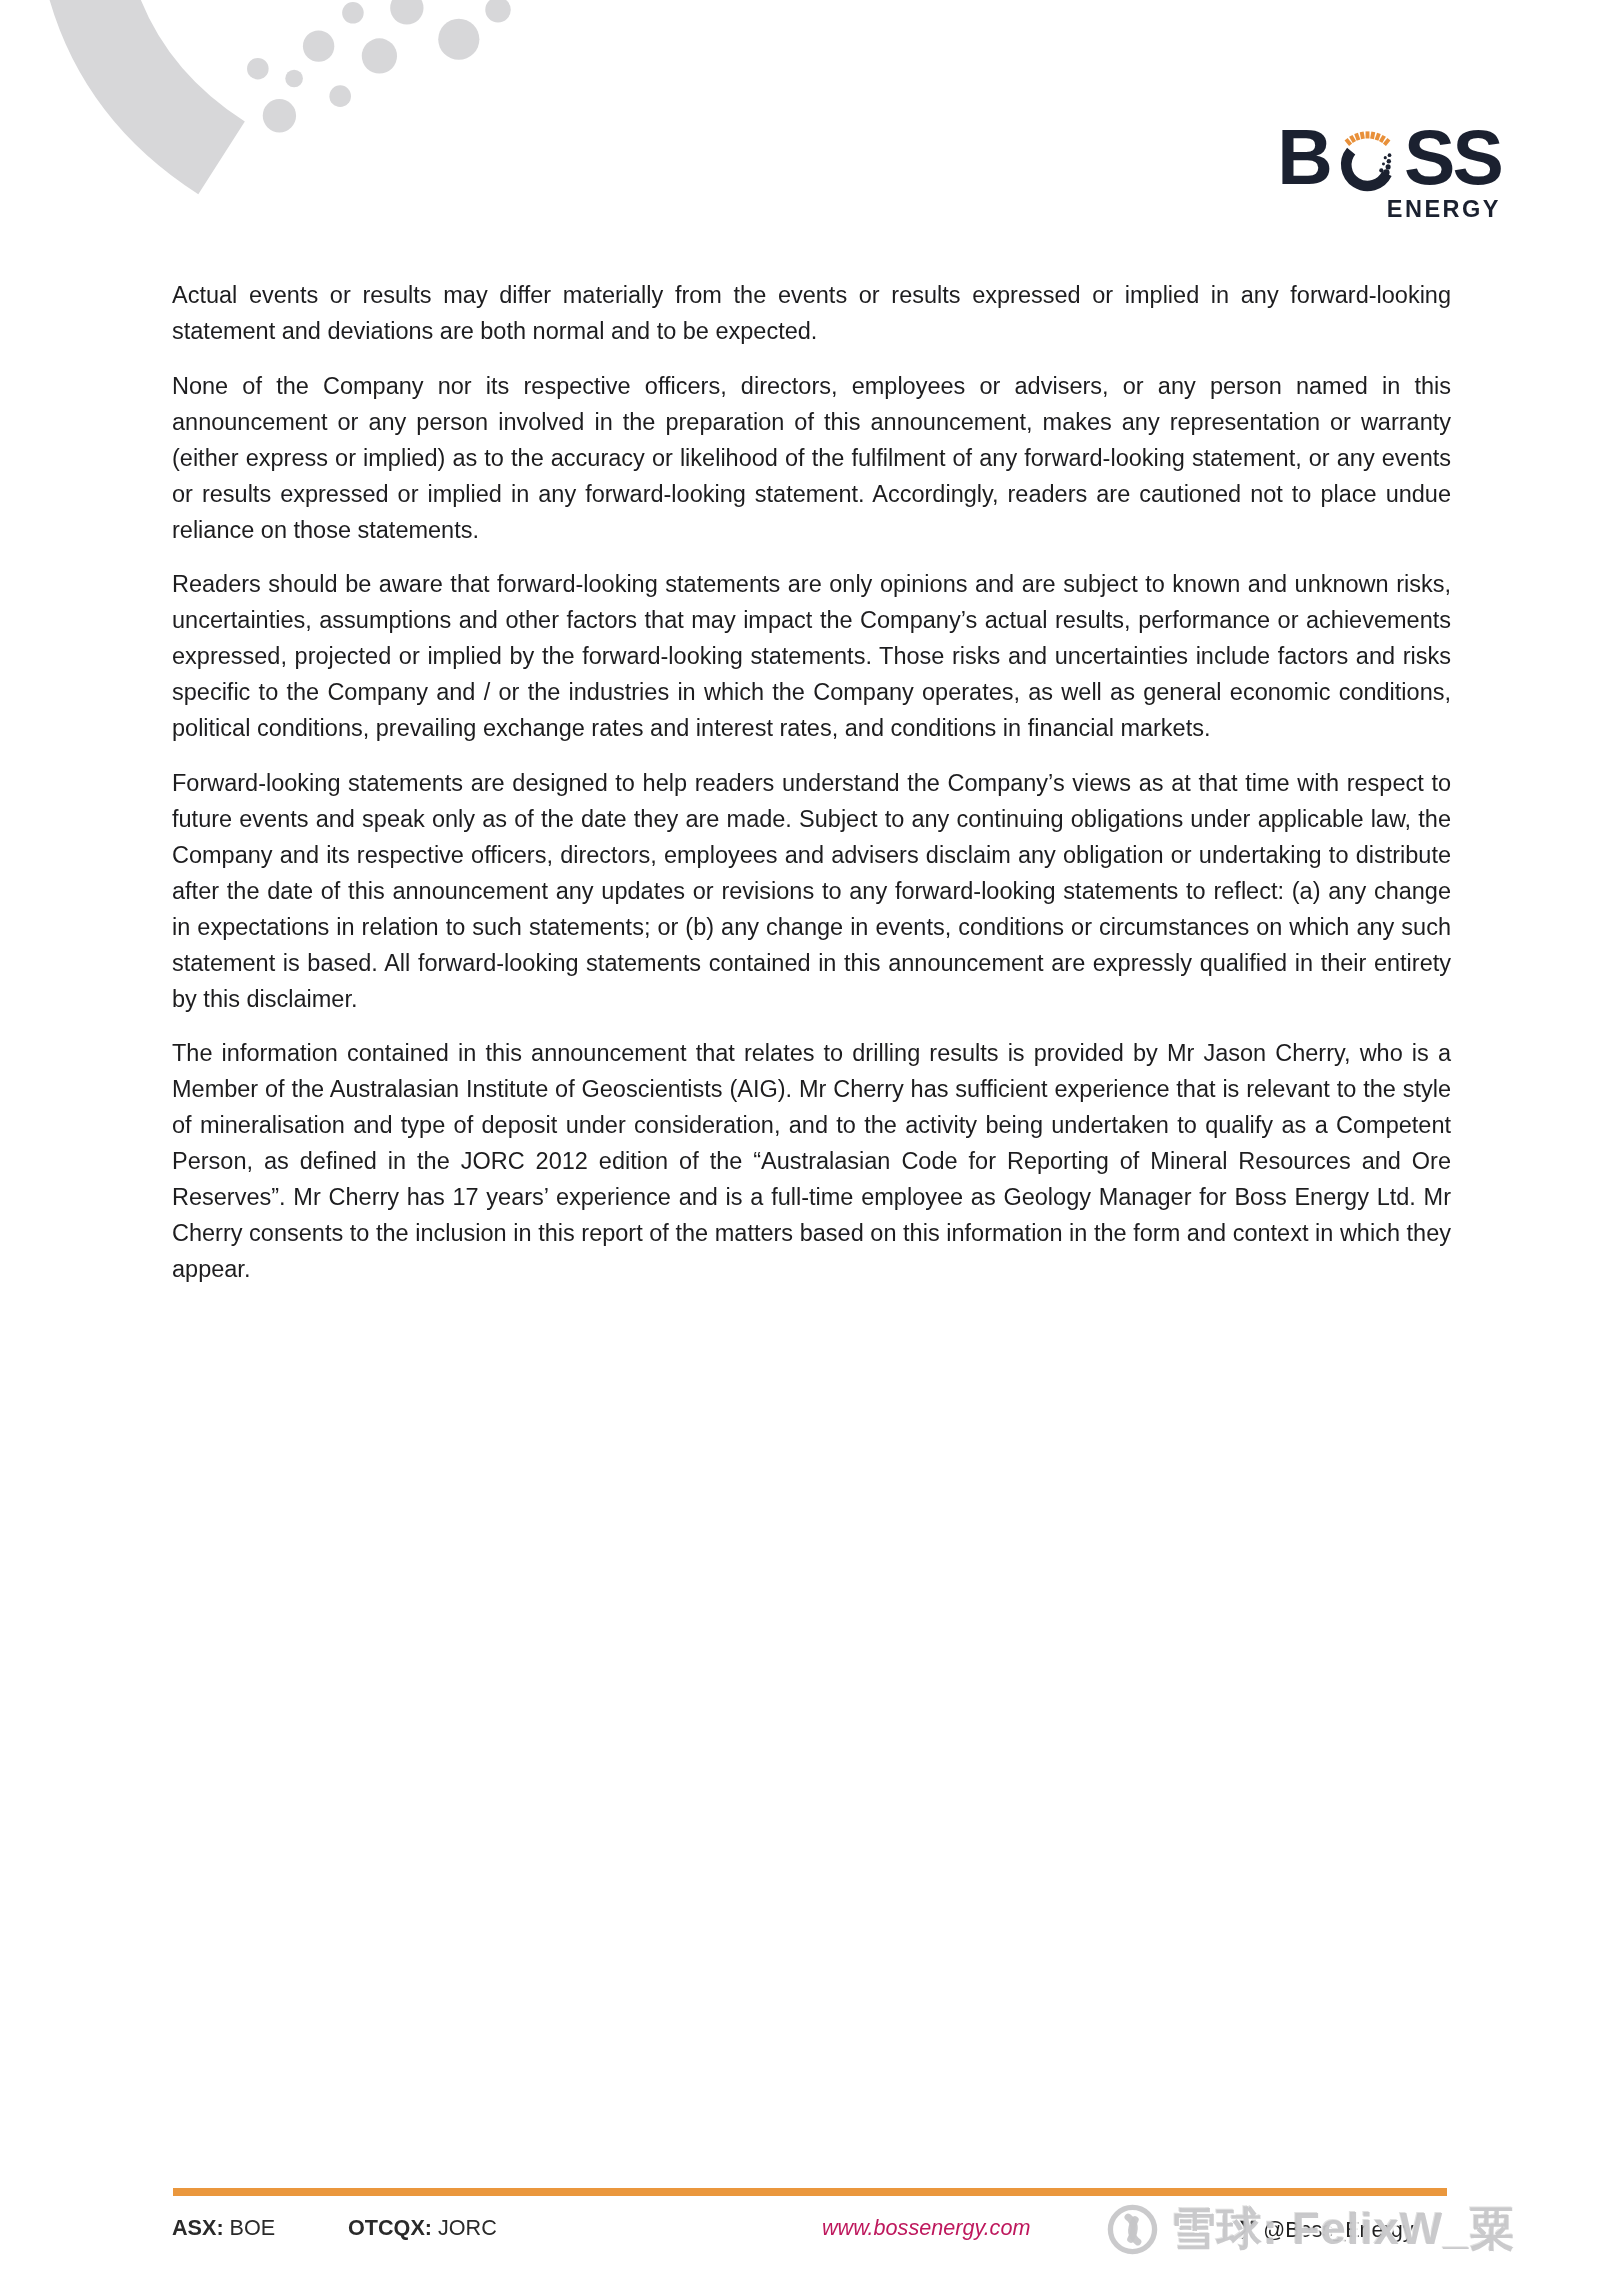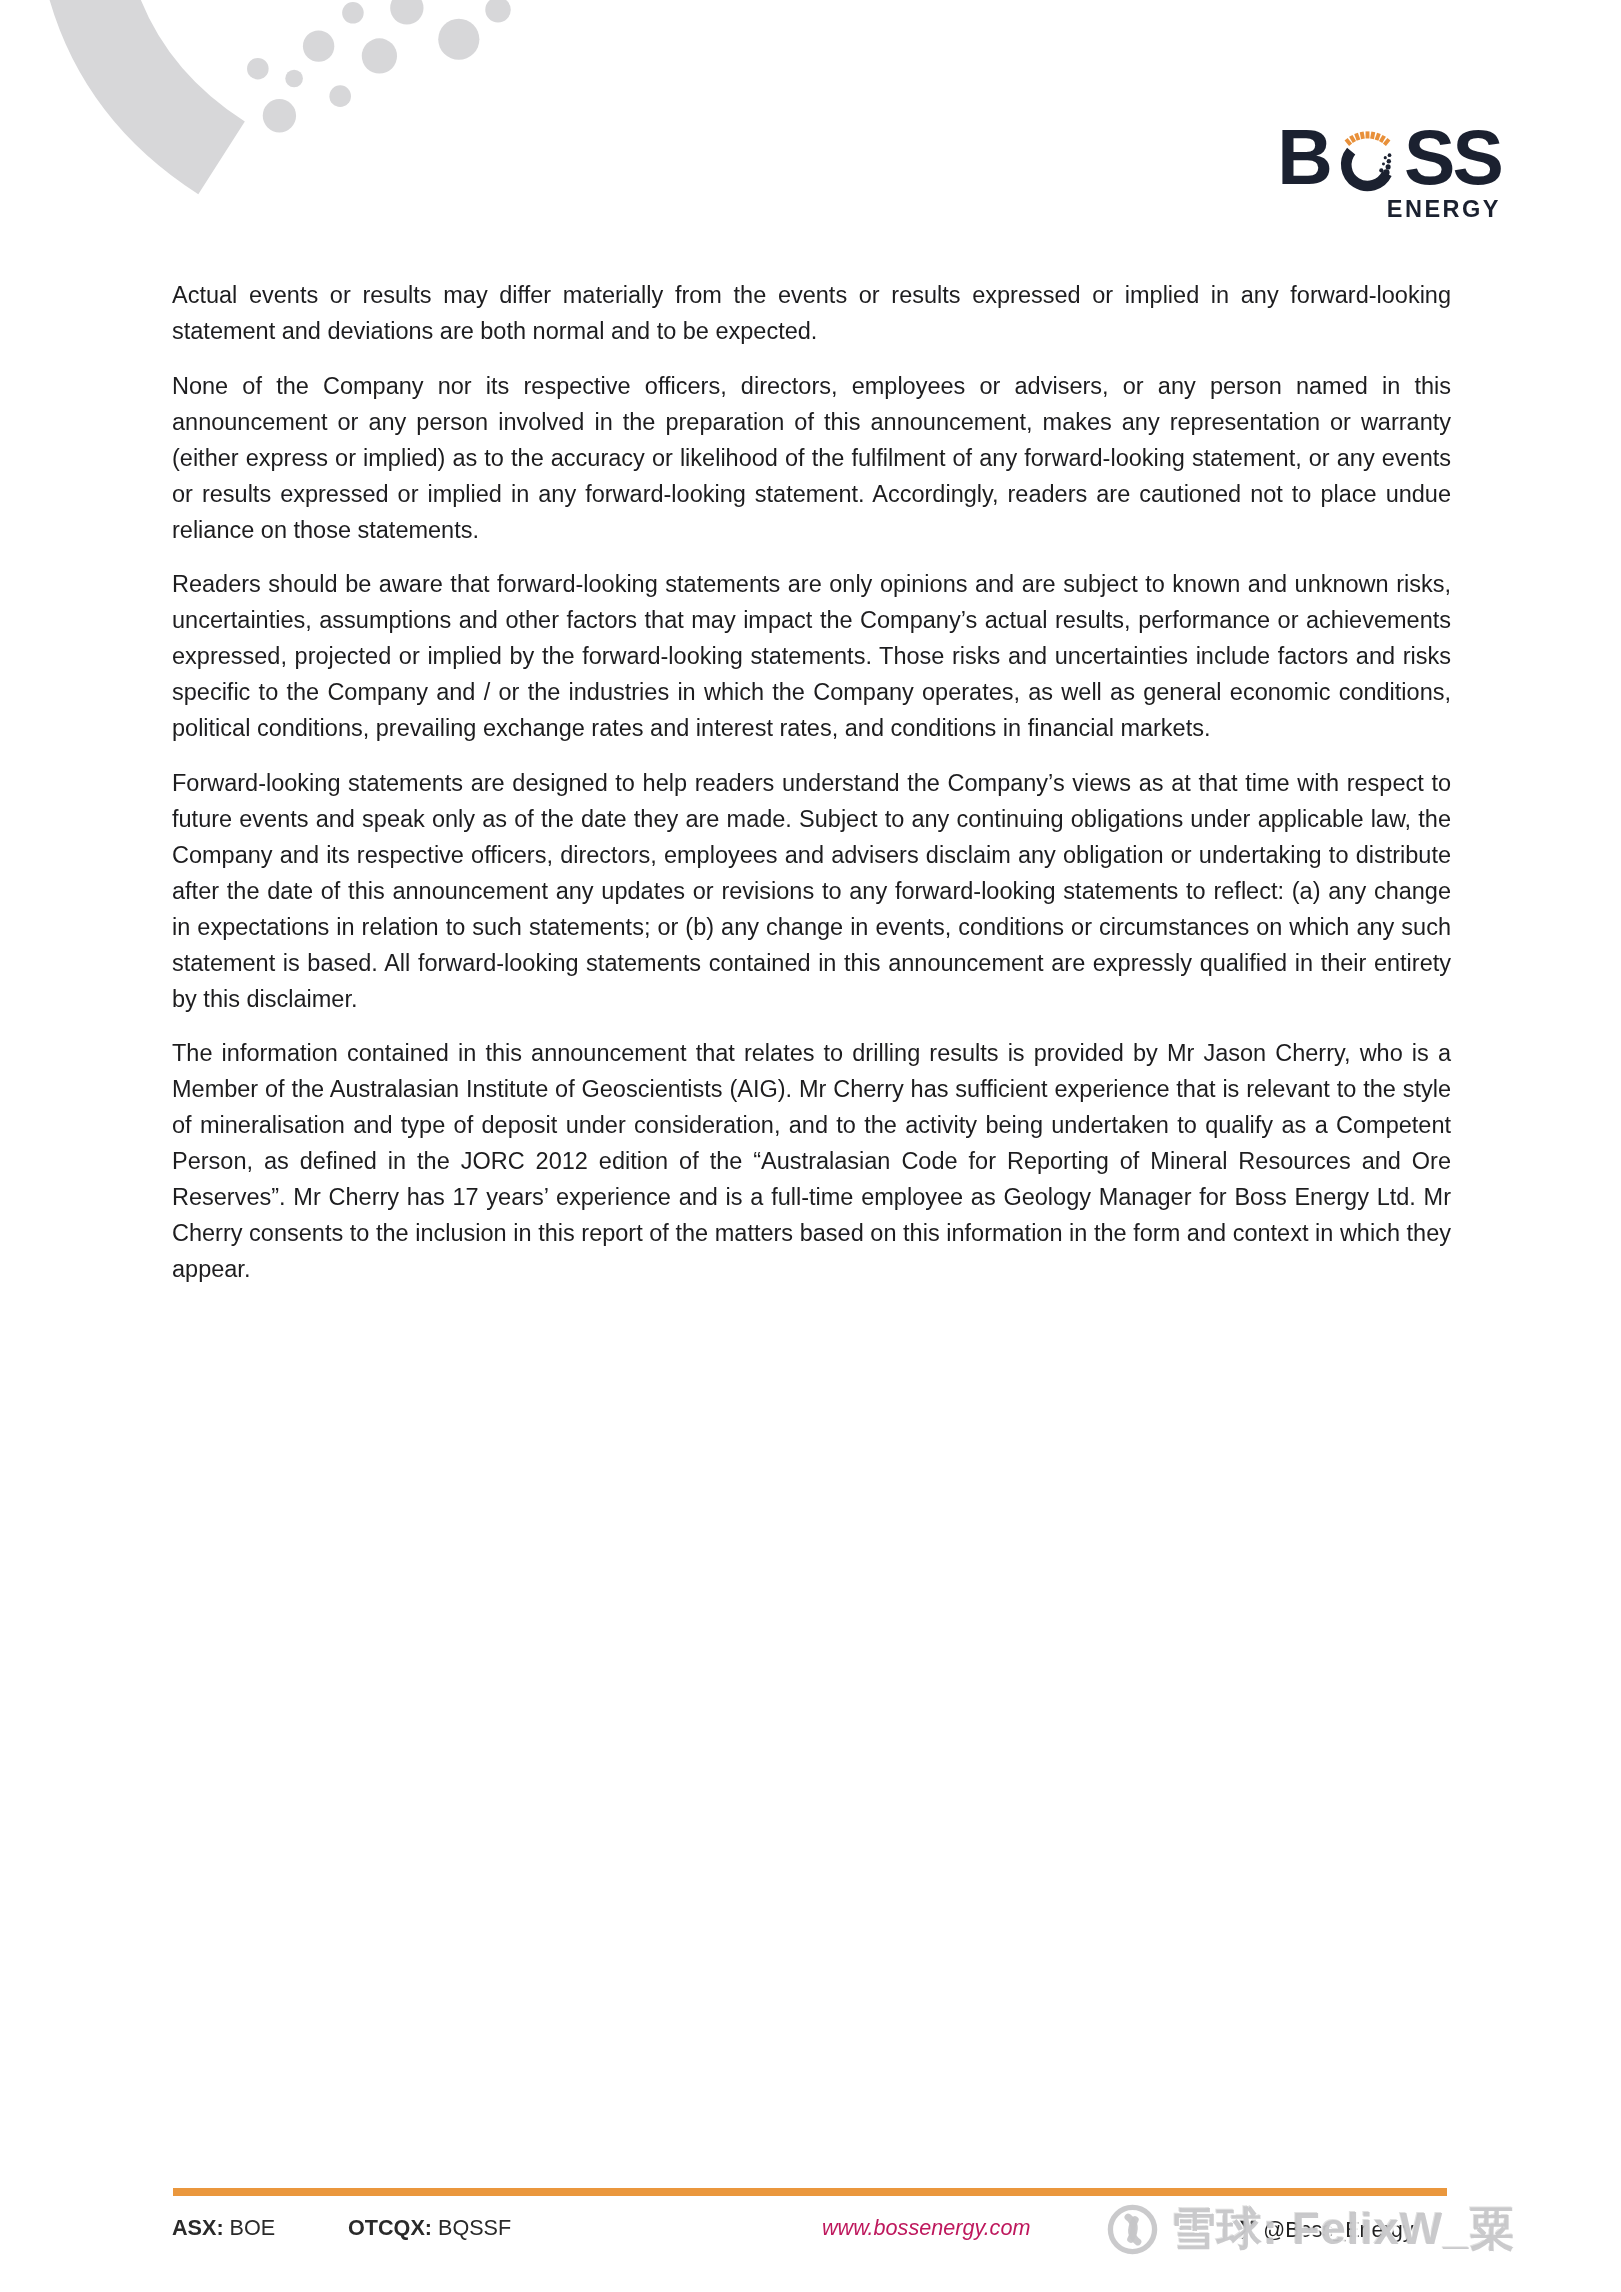--- a/index.html
+++ b/index.html
@@ -119,21 +119,21 @@
 
   <div class="footer-rule" style="background:#ea973d;"></div>
 
   <div class="footer-row">
     <span class="footer-item f-asx">
       <span class="f-label">ASX:</span>
       <span>BOE</span>
     </span>
     <span class="footer-item f-otcqx">
       <span class="f-label">OTCQX:</span>
-      <span>BQSSF</span>
+      <span>JORC</span>
     </span>
     <span class="footer-item f-web">www.bossenergy.com</span>
     <span class="footer-item f-x">
       <span class="x-glyph">X</span>
       <span>@Boss_Energy</span>
     </span>
   </div>
 
   <div class="wm">
     <svg width="53" height="53" viewBox="0 0 60 60" aria-hidden="true">

